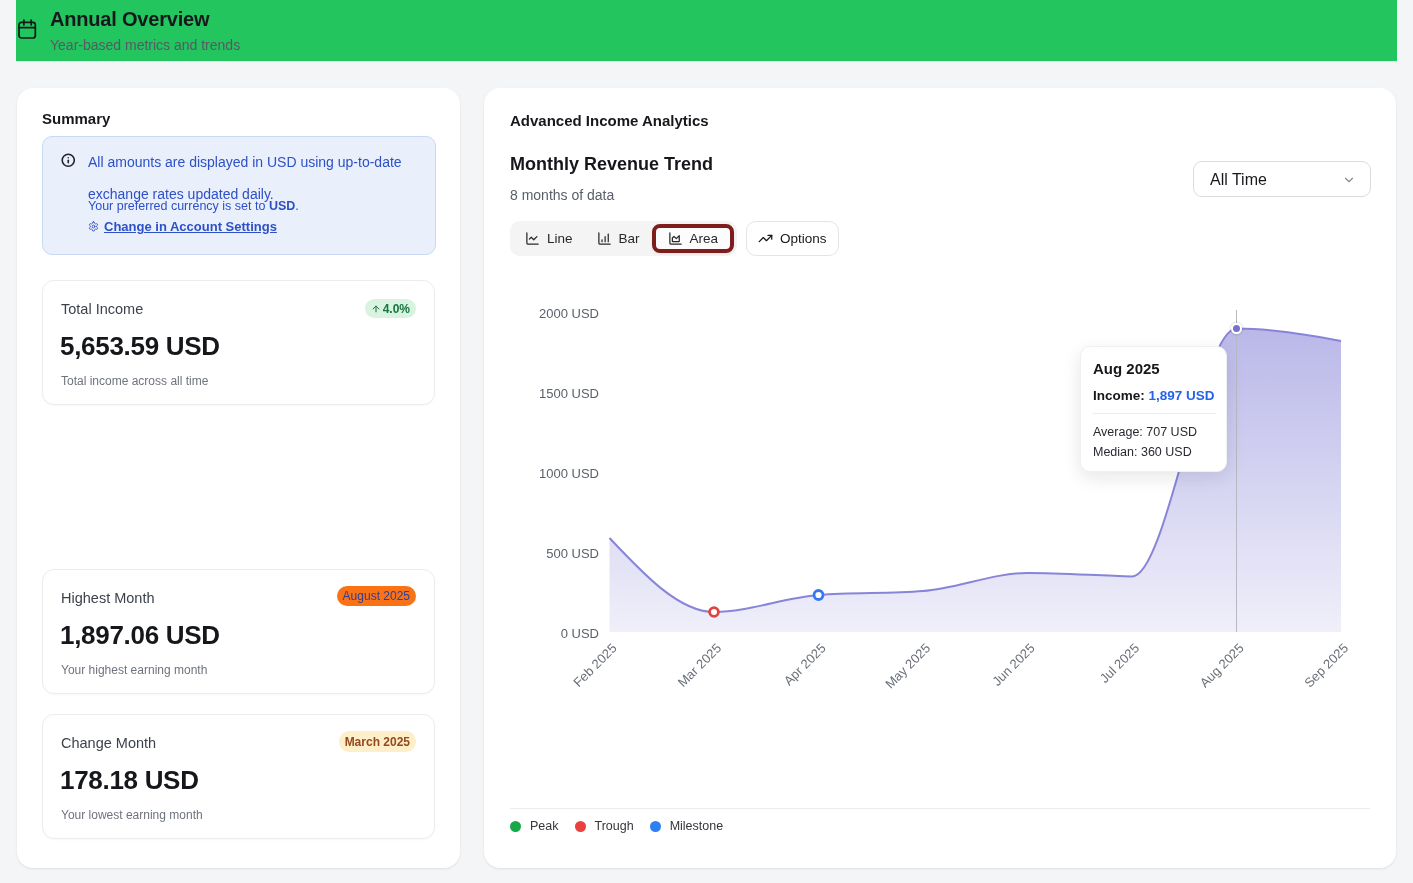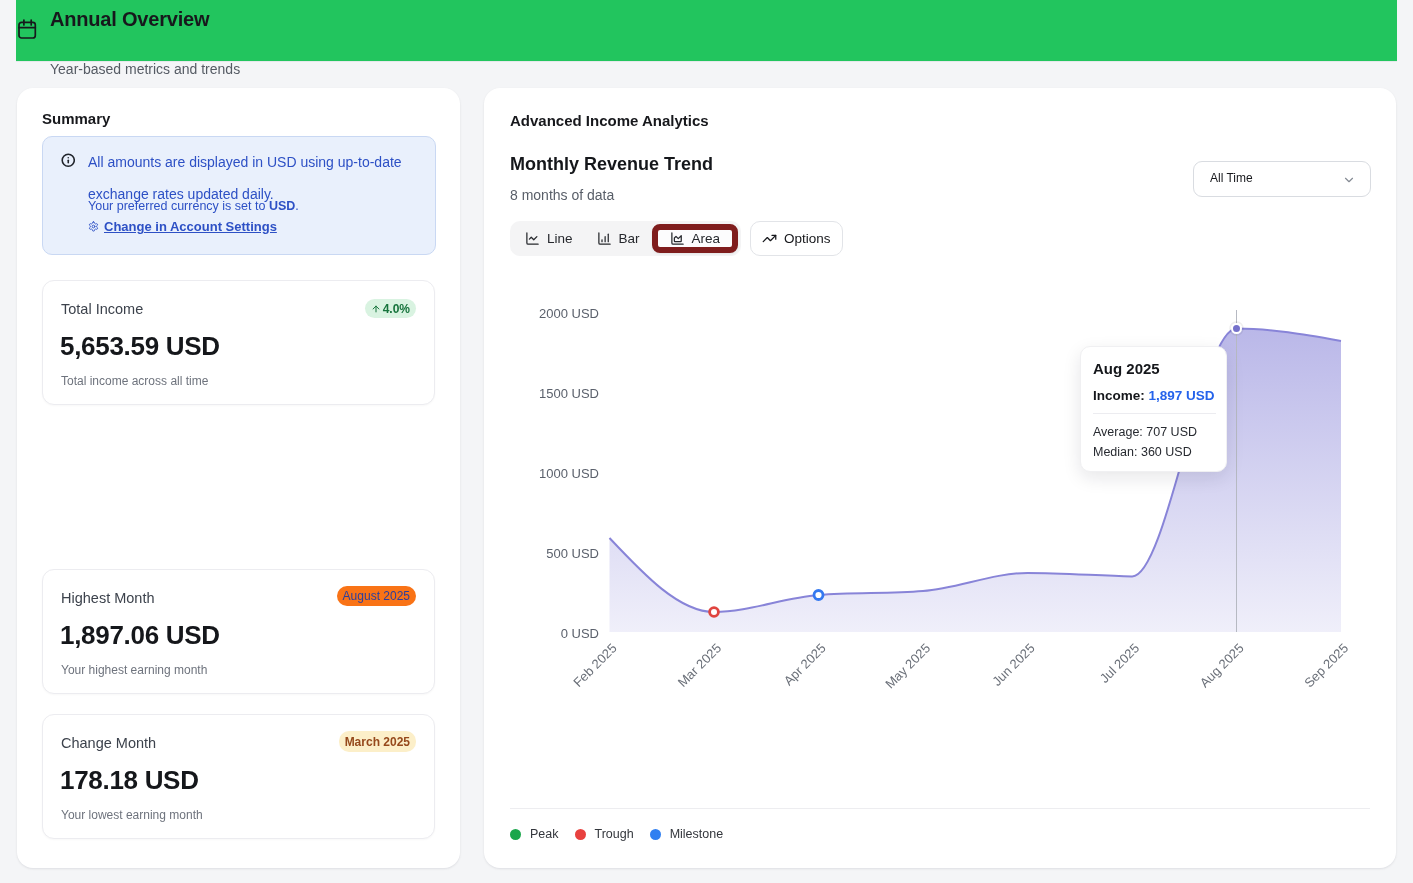--- a/index.html
+++ b/index.html
@@ -1,21 +1,21 @@
 <!DOCTYPE html>
 <html><head>
 <meta charset="utf-8">
 <style>
 * { margin:0; padding:0; box-sizing:border-box; }
 html,body { width:1413px; height:883px; overflow:hidden; }
 body { font-family:"Liberation Sans", sans-serif; background:#f4f5f7; position:relative; }
 .header { position:absolute; left:16px; top:0; width:1381px; height:62px; background:#22c55e; border-bottom:1px solid #e6e8ec; }
 .header .cal { position:absolute; left:1.5px; top:18px; }
 .header h1 { position:absolute; left:34px; top:7.5px; font-size:20px; font-weight:700; color:#17181c; letter-spacing:-0.2px; }
-.header .sub { position:absolute; left:34px; top:37px; font-size:14px; color:#555b64;margin-top:24px; }
+.header .sub { position:absolute; left:34px; top:37px; font-size:14px; color:#555b64; }
 .card { position:absolute; background:#fff; border-radius:16px; box-shadow:0 1px 3px rgba(16,24,40,.06), 0 1px 2px rgba(16,24,40,.04); }
 #leftcard { left:17px; top:88px; width:443px; height:780px; }
 #rightcard { left:484px; top:88px; width:912px; height:780px; }
 .sec-title { font-size:15px; font-weight:700; color:#17181c; }
 #summary-h { position:absolute; left:25px; top:22px; }
 .alert { position:absolute; left:25px; top:48px; width:394px; height:119px; background:#e9f0fc; border:1px solid #c9d8f3; border-radius:10px; }
 .alert .info-ic { position:absolute; left:17.5px; top:16px; }
 .alert .l1 { position:absolute; left:45px; top:9px; width:330px; font-size:14px; line-height:32px; color:#2d50c5; }
 .alert .l2 { position:absolute; left:45px; top:62px; font-size:12.5px; color:#2d50c5; }
 .alert .l2 b { font-weight:700; }
@@ -27,34 +27,34 @@
 .stat .cap { position:absolute; left:18px; top:93px; font-size:12px; color:#6e737d; }
 .pill { position:absolute; right:18px; top:18px; height:19px; border-radius:10px; font-size:12px; font-weight:700; display:flex; align-items:center; padding:0 6px; }
 .pill.green { background:#d9f3e1; color:#17743c; }
 .pill.blue { background:#f97316; color:#2b3f9e; font-weight:400; font-size:12px; height:20px; top:16px; }
 .pill.amber { background:#fcefc9; color:#96491c; font-weight:600; font-size:12px; height:21px; top:16px; }
 
 #adv-h { position:absolute; left:26px; top:24px; }
 #mrt { position:absolute; left:26px; top:66px; font-size:18px; font-weight:700; color:#15171b; }
 #mos { position:absolute; left:26px; top:99px; font-size:14px; color:#585e68; }
 .select { position:absolute; left:709px; top:73px; width:178px; height:36px; background:#fff; border:1px solid #d9dce1; border-radius:9px; }
-.select span { position:absolute; left:16px; top:9px; font-size:12px; color:#17181c; }
+.select span { position:absolute; left:16px; top:9px; font-size:16px; color:#17181c; }
 .btnrow { position:absolute; left:26px; top:133px; display:flex; }
 .seg-group { display:flex; background:#f4f4f5; border-radius:10px; padding:3px; height:35px; }
 .seg { display:flex; align-items:center; gap:7px; padding:0 12px; font-size:13.5px; color:#26282d; border-radius:8px; }
-.seg.active { background:#fcfcfd; border:6px solid #7f1d1d; box-shadow:0 1px 2.5px rgba(0,0,0,.07); }
+.seg.active { background:#fcfcfd; border:4px solid #7f1d1d; box-shadow:0 1px 2.5px rgba(0,0,0,.07); }
 .btn-options { margin-left:9px; display:flex; align-items:center; gap:7px; padding:0 11px; height:35px; background:#fff; border:1px solid #e2e4e8; border-radius:10px; font-size:13.5px; color:#17181c; }
 .tooltip { position:absolute; left:596px; top:258px; width:147px; height:126px; background:#fff; border:1px solid #f0f0f2; border-radius:10px; box-shadow:0 6px 18px rgba(16,24,40,.10); }
 .tooltip .t1 { position:absolute; left:12px; top:13px; font-size:15px; font-weight:700; color:#15171b; }
 .tooltip .t2 { position:absolute; left:12px; top:41px; font-size:13.5px; color:#15171b; font-weight:700; }
 .tooltip .t2 span { color:#2563eb; }
 .tooltip hr { position:absolute; left:12px; top:66px; width:123px; border:none; border-top:1px solid #ececf0; }
 .tooltip .t3 { position:absolute; left:12px; top:78px; font-size:12.5px; color:#272a30; }
 .tooltip .t4 { position:absolute; left:12px; top:98px; font-size:12.5px; color:#272a30; }
-.legend { position:absolute; left:26px; top:720px; width:860px; border-top:1px solid #ededf0; display:flex; align-items:center; padding-top:18px; gap:16px; }
+.legend { position:absolute; left:26px; top:720px; width:860px; border-top:1px solid #ededf0; display:flex; align-items:center; padding-top:10px; gap:16px; }
 .legend .it { display:flex; align-items:center; gap:9px; font-size:12.5px; color:#33363c; }
 .dot { width:11px; height:11px; border-radius:50%; }
 svg text { font-family:"Liberation Sans", sans-serif; }
 </style>
 </head>
 <body>
 <div class="header">
   <svg class="cal" width="19" height="22" viewBox="0 0 19 22" fill="none" stroke="#17181c" stroke-width="1.7" stroke-linecap="round" stroke-linejoin="round">
       <path d="M5.9 2.1V7"></path>
       <path d="M13.2 2.1V7"></path>

